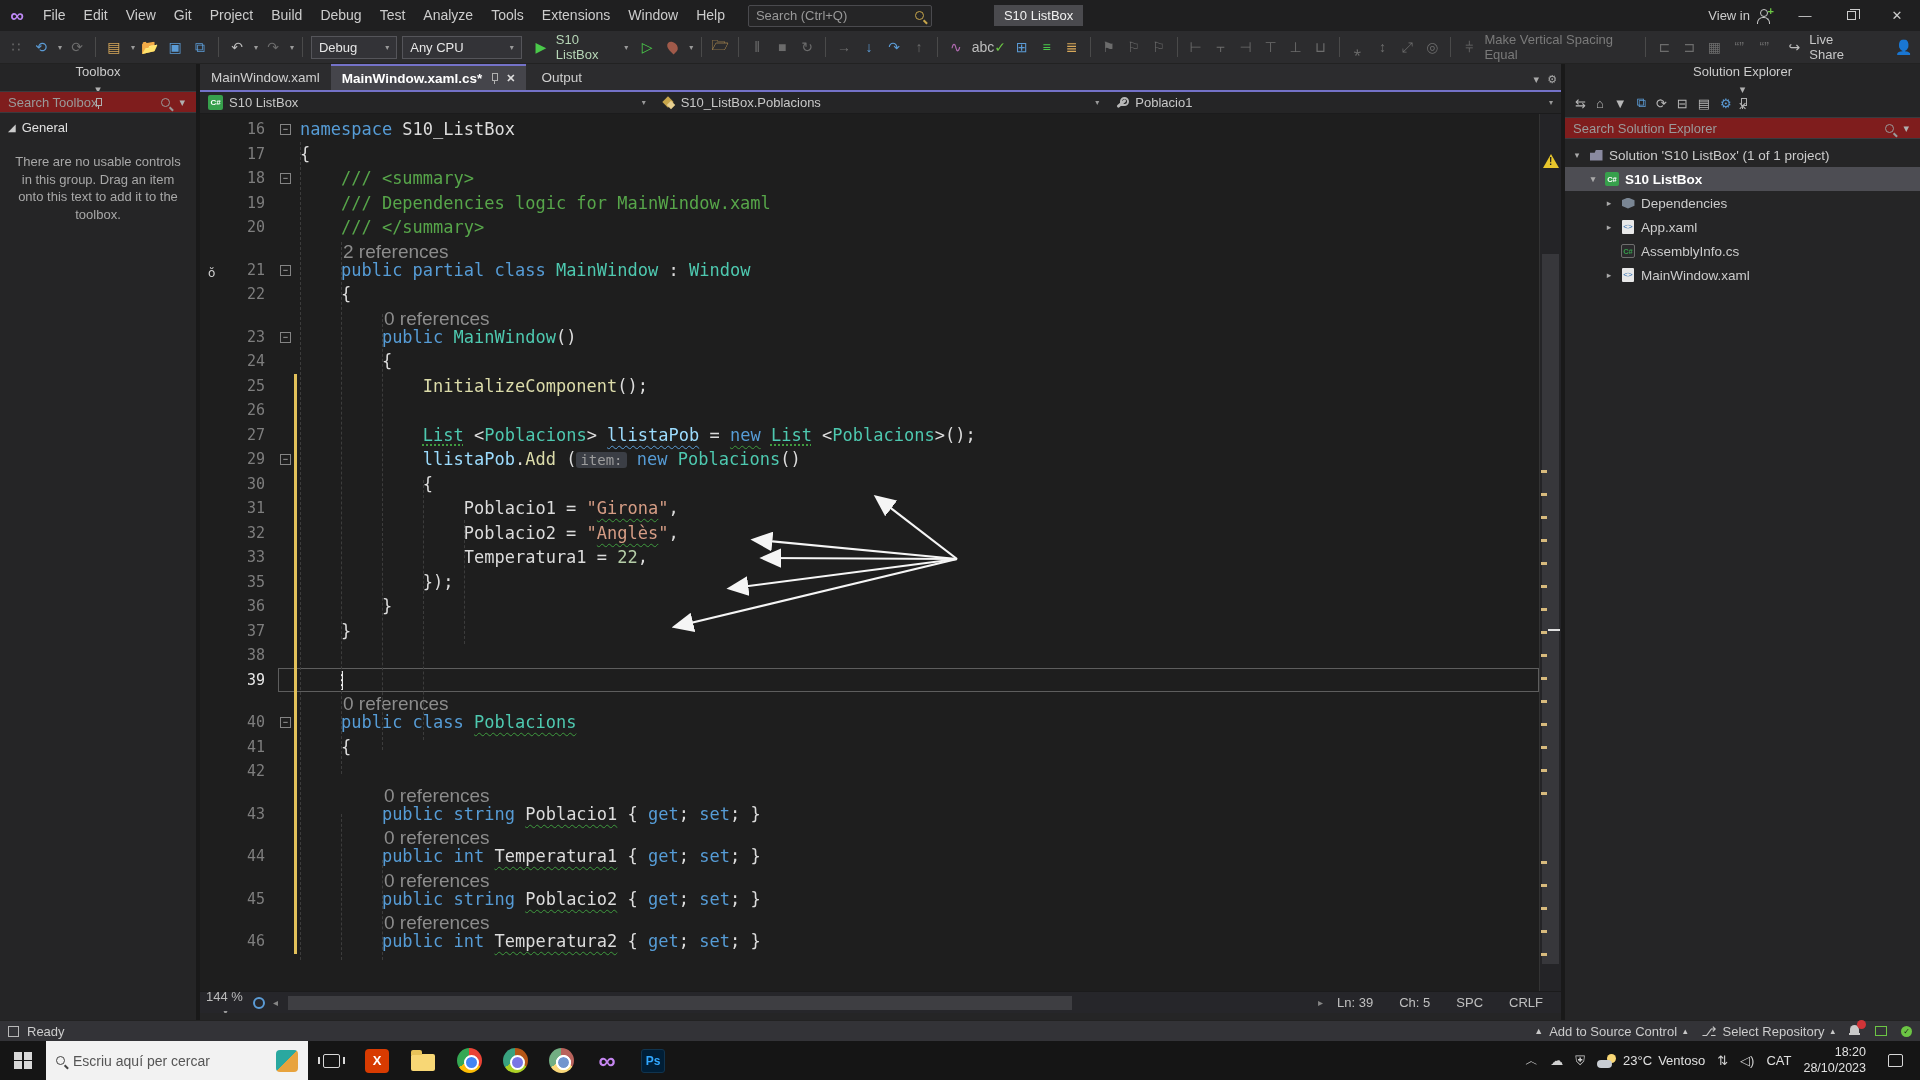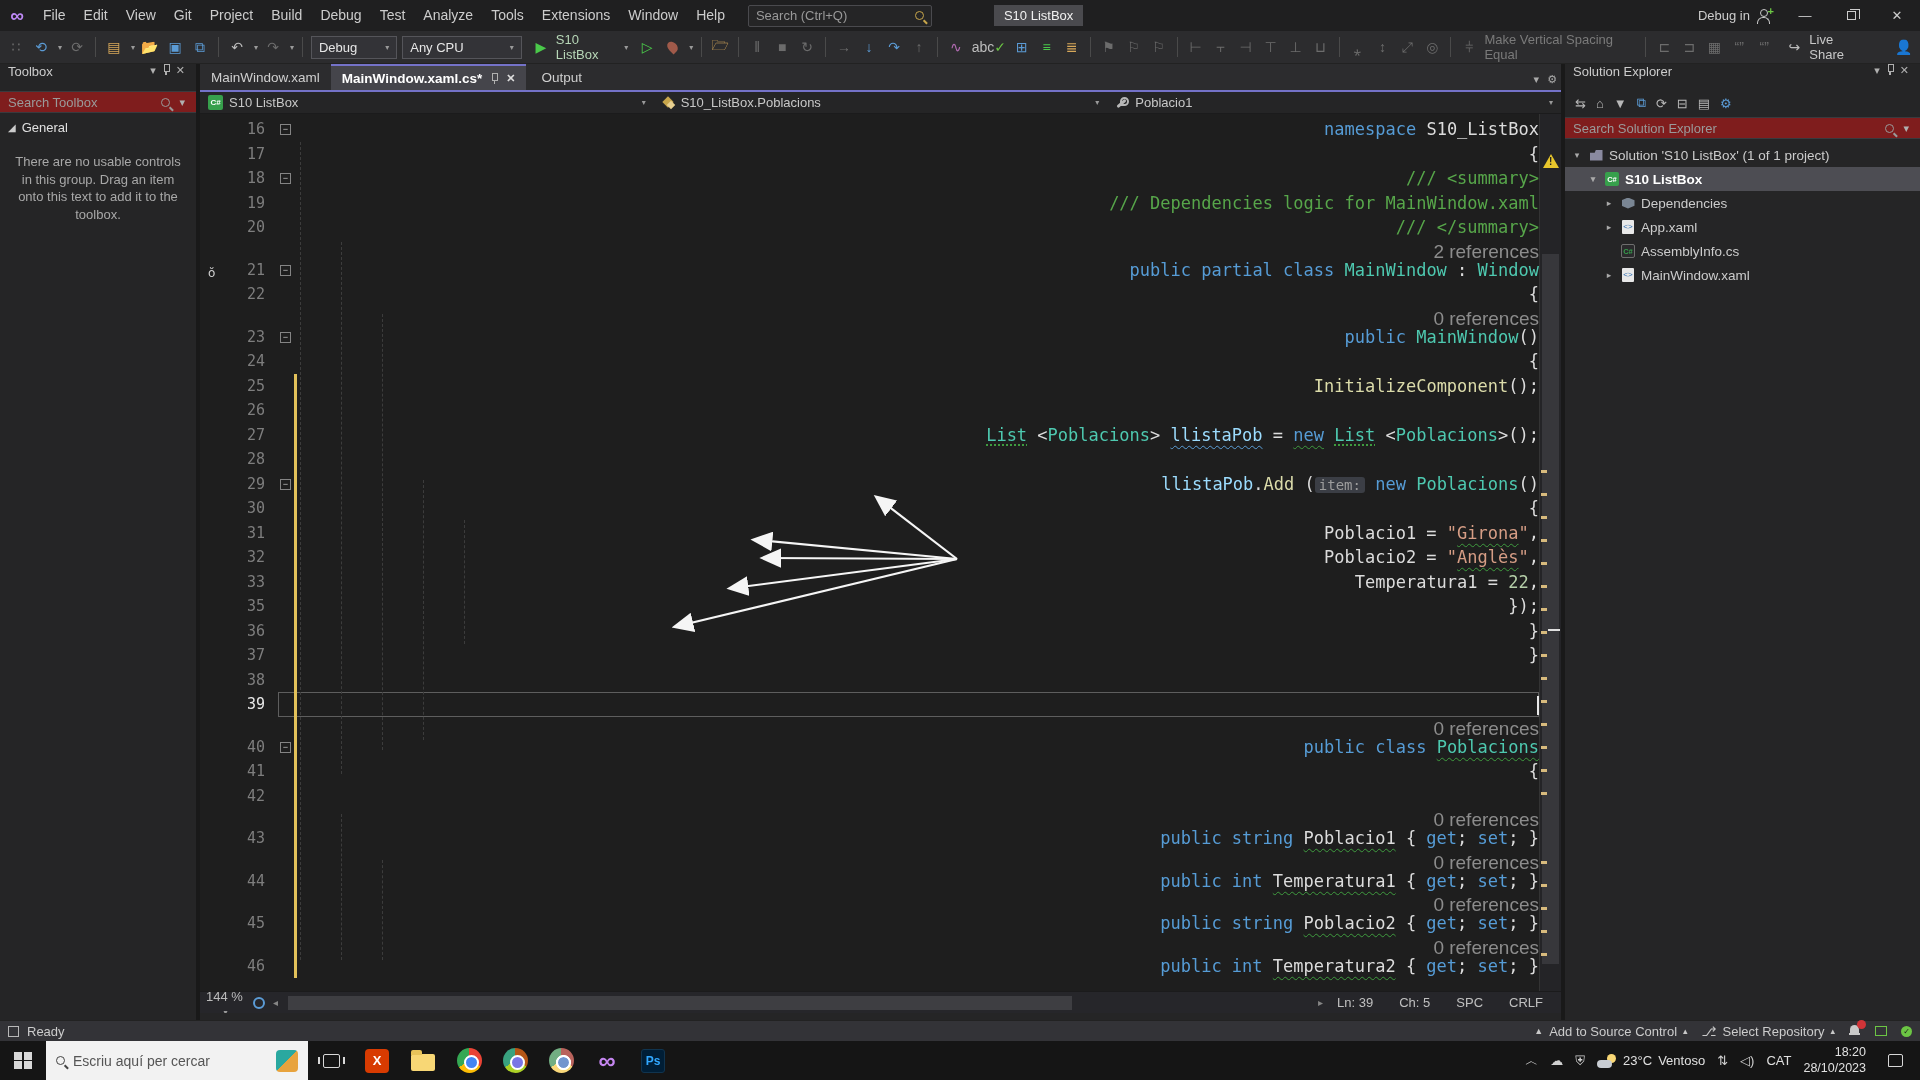--- a/index.html
+++ b/index.html
@@ -50,21 +50,21 @@
   .flame { width:9px; height:12px; background:#A05A4A; border-radius:50% 50% 50% 0; transform:rotate(-45deg); }
   .tbtext { color:#7A7A7A; font-size:13px; }
   #live-share { display:flex; align-items:center; gap:5px; color:#C8C8C8; }
 
   
   #main { position:absolute; left:0; top:64px; width:1920px; height:956px; display:flex; }
   .vdiv { width:4px; background:#191919; }
 
   
   #toolbox { width:196px; background:#252526; display:flex; flex-direction:column; color:#CCC; }
-  .panel-head { height:26px; display:flex; padding:0 8px; font-size:13px; color:#CCCCCC; gap:2px; }
+  .panel-head { height:26px; display:flex; align-items:center; padding:0 8px; font-size:13px; color:#CCCCCC; gap:2px;flex-direction:column; }
   .panel-head .grow { flex:1; }
   .ph-ico { color:#B0B0B0; font-size:11px; padding:0 3px; }
   .pin { display:inline-block; width:10px; height:10px; position:relative; }
   .pin::before { content:""; position:absolute; left:3px; top:0; width:4px; height:6px; border:1.3px solid #B0B0B0; }
   .pin::after { content:""; position:absolute; left:4.6px; top:7px; width:1.3px; height:4px; background:#B0B0B0; }
   .search-row { margin:1px 0 0 0; height:22px; background:#7f1d1d; border-top:1px solid #3A3A3E; border-bottom:1px solid #3A3A3E;
                 display:flex; align-items:center; padding:8px 8px; font-size:13px; color:#9A9A9A; gap:6px; }
   .search-row .grow { flex:1; }
   #toolbox-general { display:flex; align-items:center; gap:6px; padding:7px 8px 4px 8px; font-size:13px; color:#E0E0E0; }
   .exp-tri { font-size:10px; color:#CCC; }
@@ -107,21 +107,21 @@
   .crow.curline-row .gut-num { color:#E8E8E8; }
   .micon { position:absolute; left:8px; top:3px; color:#D0D0D0; font-size:12px; font-family:"DejaVu Sans", sans-serif; }
   .rowbody { flex:1; display:flex; min-width:0; }
   .crow.curline-row .rowbody { box-shadow: inset 0 0 0 1px #5E5E5E; }
   .gut-fold { width:16px; flex:none; position:relative; }
   .foldbox { position:absolute; left:2px; top:7px; width:11px; height:11px; border:1px solid #848484; background:#1E1E1E;
              color:#C8C8C8; font-size:9px; line-height:9px; text-align:center; }
   .gut-bar { width:6px; flex:none; position:relative; }
   .gut-bar.on::before { content:""; position:absolute; left:0; top:0; width:3px; height:100%; background:#E2C15A; }
   .codetext { flex:1; white-space:pre; font-family:"DejaVu Sans Mono", monospace; font-size:17px; line-height:24.5px;
-              color:#DCDCDC; min-width:0;text-align:right; }
+              color:#DCDCDC; min-width:0; }
   .clrow .cltext { font-family:"Liberation Sans", sans-serif; font-size:19px; color:#8C8C8C; line-height:18px; }
   .u-gw { text-decoration:underline wavy #3F9B3F 1px; text-underline-offset:4px; text-decoration-skip-ink:none; }
   .u-bw { text-decoration:underline wavy #5C9FD8 1px; text-underline-offset:4px; text-decoration-skip-ink:none; }
   .u-gd { text-decoration:underline dotted #3F9B3F 2px; text-underline-offset:4px; text-decoration-skip-ink:none; }
   .hintbox { background:#3B3E45; color:#9D9D9D; border-radius:3px; padding:0 4px; font-size:14px; }
   .caret { display:inline-block; width:0; height:19px; border-left:2px solid #E8E8E8; vertical-align:middle; }
 
   
   #vscroll { position:absolute; right:0; top:0; width:22px; bottom:0; background:#242427; border-left:1px solid #333;
              z-index:3; }
@@ -243,21 +243,21 @@
         <div class="menu-item">Window</div>
         <div class="menu-item">Help</div>
       </div>
     <div id="qsearch">
       <span class="grow">Search (Ctrl+Q)</span>
       <span class="mag"></span>
     </div>
     <div id="title-chip">S10 ListBox</div>
     <div id="tb-right">
       <div id="signin">
-        <span>Debug in</span>
+        <span>View in</span>
         <span class="person">
             <span class="plus">+</span>
           </span>
       </div>
       <div class="winbtn">—</div>
       <div class="winbtn">
           <span class="restore-glyph"></span>
         </div>
       <div class="winbtn" id="btn-close">✕</div>
     </div>
@@ -532,28 +532,20 @@
                 <div class="gut-bar on"></div>
                 <div class="codetext"></div>
               </div>
             </div>
             <div class="crow">
               <div class="gut-num">27</div>
               <div class="rowbody">
                 <div class="gut-fold"></div>
                 <div class="gut-bar on"></div>
                 <div class="codetext">            <span class="u-gd" style="color: rgb(78, 201, 176);">List</span><span style="color: rgb(220, 220, 220);"> &lt;</span><span style="color: rgb(78, 201, 176);">Poblacions</span><span style="color: rgb(220, 220, 220);">&gt; </span><span class="u-bw" style="color: rgb(156, 220, 254);">llistaPob</span><span style="color: rgb(220, 220, 220);"> = </span><span class="u-gw" style="color: rgb(86, 156, 214);">new</span><span style="color: rgb(220, 220, 220);"> </span><span class="u-gd" style="color: rgb(78, 201, 176);">List</span><span style="color: rgb(220, 220, 220);"> &lt;</span><span style="color: rgb(78, 201, 176);">Poblacions</span><span style="color: rgb(220, 220, 220);">&gt;();</span></div>
-              </div>
-            </div>
-            <div class="crow">
-              <div class="gut-num">28</div>
-              <div class="rowbody">
-                <div class="gut-fold"></div>
-                <div class="gut-bar on"></div>
-                <div class="codetext"></div>
               </div>
             </div>
             <div class="crow">
               <div class="gut-num">29</div>
               <div class="rowbody">
                 <div class="gut-fold">
                   <div class="foldbox">−</div>
                 </div>
                 <div class="gut-bar on"></div>
                 <div class="codetext">            <span style="color: rgb(156, 220, 254);">llistaPob</span><span style="color: rgb(220, 220, 220);">.</span><span style="color: rgb(220, 220, 170);">Add</span><span style="color: rgb(220, 220, 220);"> (</span><span class="hintbox">item:</span><span style="color: rgb(220, 220, 220);"> </span><span style="color: rgb(86, 156, 214);">new</span><span style="color: rgb(220, 220, 220);"> </span><span style="color: rgb(78, 201, 176);">Poblacions</span><span style="color: rgb(220, 220, 220);">()</span></div>

